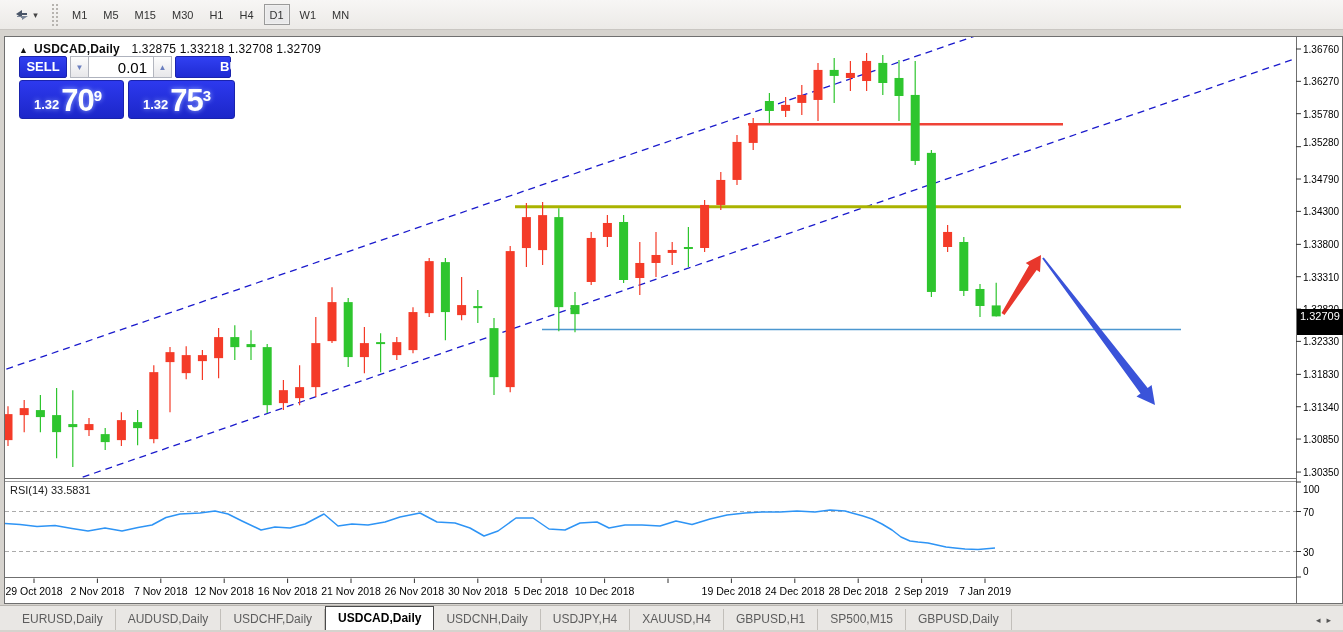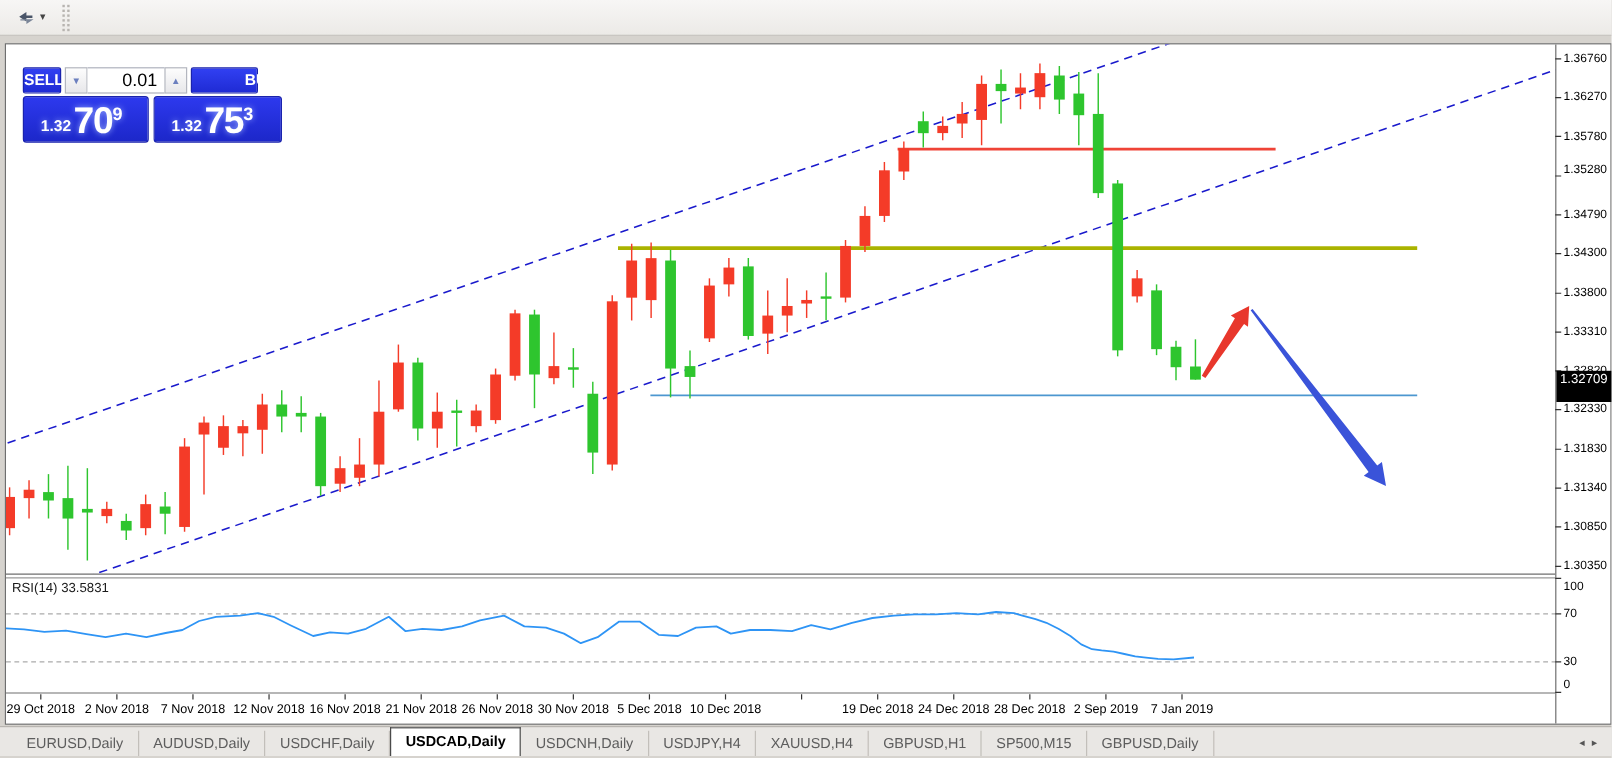--- a/index.html
+++ b/index.html
@@ -20,21 +20,21 @@
   .chart-window { position:absolute; left:4px; top:36px; width:1339px; height:568px; background:#fff; border:1px solid #6f6f6f; }
   .chart-title { position:absolute; left:14px; top:5px; font-size:12px; color:#0a0a0a; letter-spacing:0.2px; }
   .chart-title .tri { font-size:9px; margin-right:6px; color:#111; }
   .chart-title .sym { font-weight:bold; }
 
   
   .trade-panel { position:absolute; left:14px; top:19px; width:216px; height:83px; }
   .tp-row { position:absolute; left:0; top:0; width:216px; height:22px; display:flex; }
   .btn-blue { background:linear-gradient(#3140f2,#1f2bd4); color:#fff; border:1px solid #1a23ad; font-size:13px; font-weight:bold;
               text-align:center; border-radius:2px; cursor:default; font-family:"Liberation Sans",sans-serif; }
-  .sell-btn { width:32px; height:22px; line-height:20px; }
+  .sell-btn { width:48px; height:22px; line-height:20px; }
   .buy-btn  { width:56px; height:22px; line-height:20px; margin-left:3px;padding-left:44px; }
   .spin-btn { width:19px; height:22px; background:linear-gradient(#fdfdfd,#e7e7ea); border:1px solid #b3b6bf; color:#6b7fbf;
               font-size:8px; text-align:center; line-height:22px; margin-left:3px; cursor:default; }
   .vol-input { width:64px; height:22px; border:1px solid #aeb2bd; border-left:none; border-right:none; font-size:15px;
                text-align:right; padding-right:6px; color:#000; font-family:"Liberation Sans",sans-serif; }
   .price-box { position:absolute; top:24px; height:39px; background:linear-gradient(#2d39ee,#1c27c9); border:1px solid #1a23ad;
                border-radius:3px; color:#fff; display:flex; align-items:flex-end; padding:0 4px 3px 14px;
                text-shadow:0 0 5px rgba(160,180,255,.95); }
   .pb-sell { left:0; width:105px; }
   .pb-buy  { left:109px; width:107px; }
@@ -66,23 +66,38 @@
 
 <div class="toolbar">
   <div class="tool-icon-btn">
     <svg width="16" height="14" viewBox="0 0 16 14" style="position:static">
       <polygon points="2,6 8,2 8,5 13,5 13,7 8,7 8,10" fill="#4a5568"></polygon>
       <polygon points="14,8 8,12 8,9 3,9 3,8" fill="#7a8598"></polygon>
     </svg>
     <span class="caret-down-small">▾</span>
   </div>
   <div class="grip"></div>
+  <div id="tf-buttons" style="display:flex;">
+      <div class="tf-btn">M1</div>
+      <div class="tf-btn">M5</div>
+      <div class="tf-btn">M15</div>
+      <div class="tf-btn">M30</div>
+      <div class="tf-btn">H1</div>
+      <div class="tf-btn">H4</div>
+      <div class="tf-btn active">D1</div>
+      <div class="tf-btn">W1</div>
+      <div class="tf-btn">MN</div>
+    </div>
 </div>
 
 <div class="chart-window">
+  <div class="chart-title">
+    <span class="tri">▲</span><span class="sym">USDCAD,Daily</span>
+    <span style="margin-left:8px;">1.32875 1.33218 1.32708 1.32709</span>
+  </div>
 
   <div class="trade-panel">
     <div class="tp-row">
       <button class="btn-blue sell-btn">SELL</button>
       <div class="spin-btn">▼</div>
       <input class="vol-input" value="0.01" style="">
       <div class="spin-btn" style="margin-left:0;">▲</div>
       <button class="btn-blue buy-btn">BUY</button>
     </div>
     <div class="price-box pb-sell">

